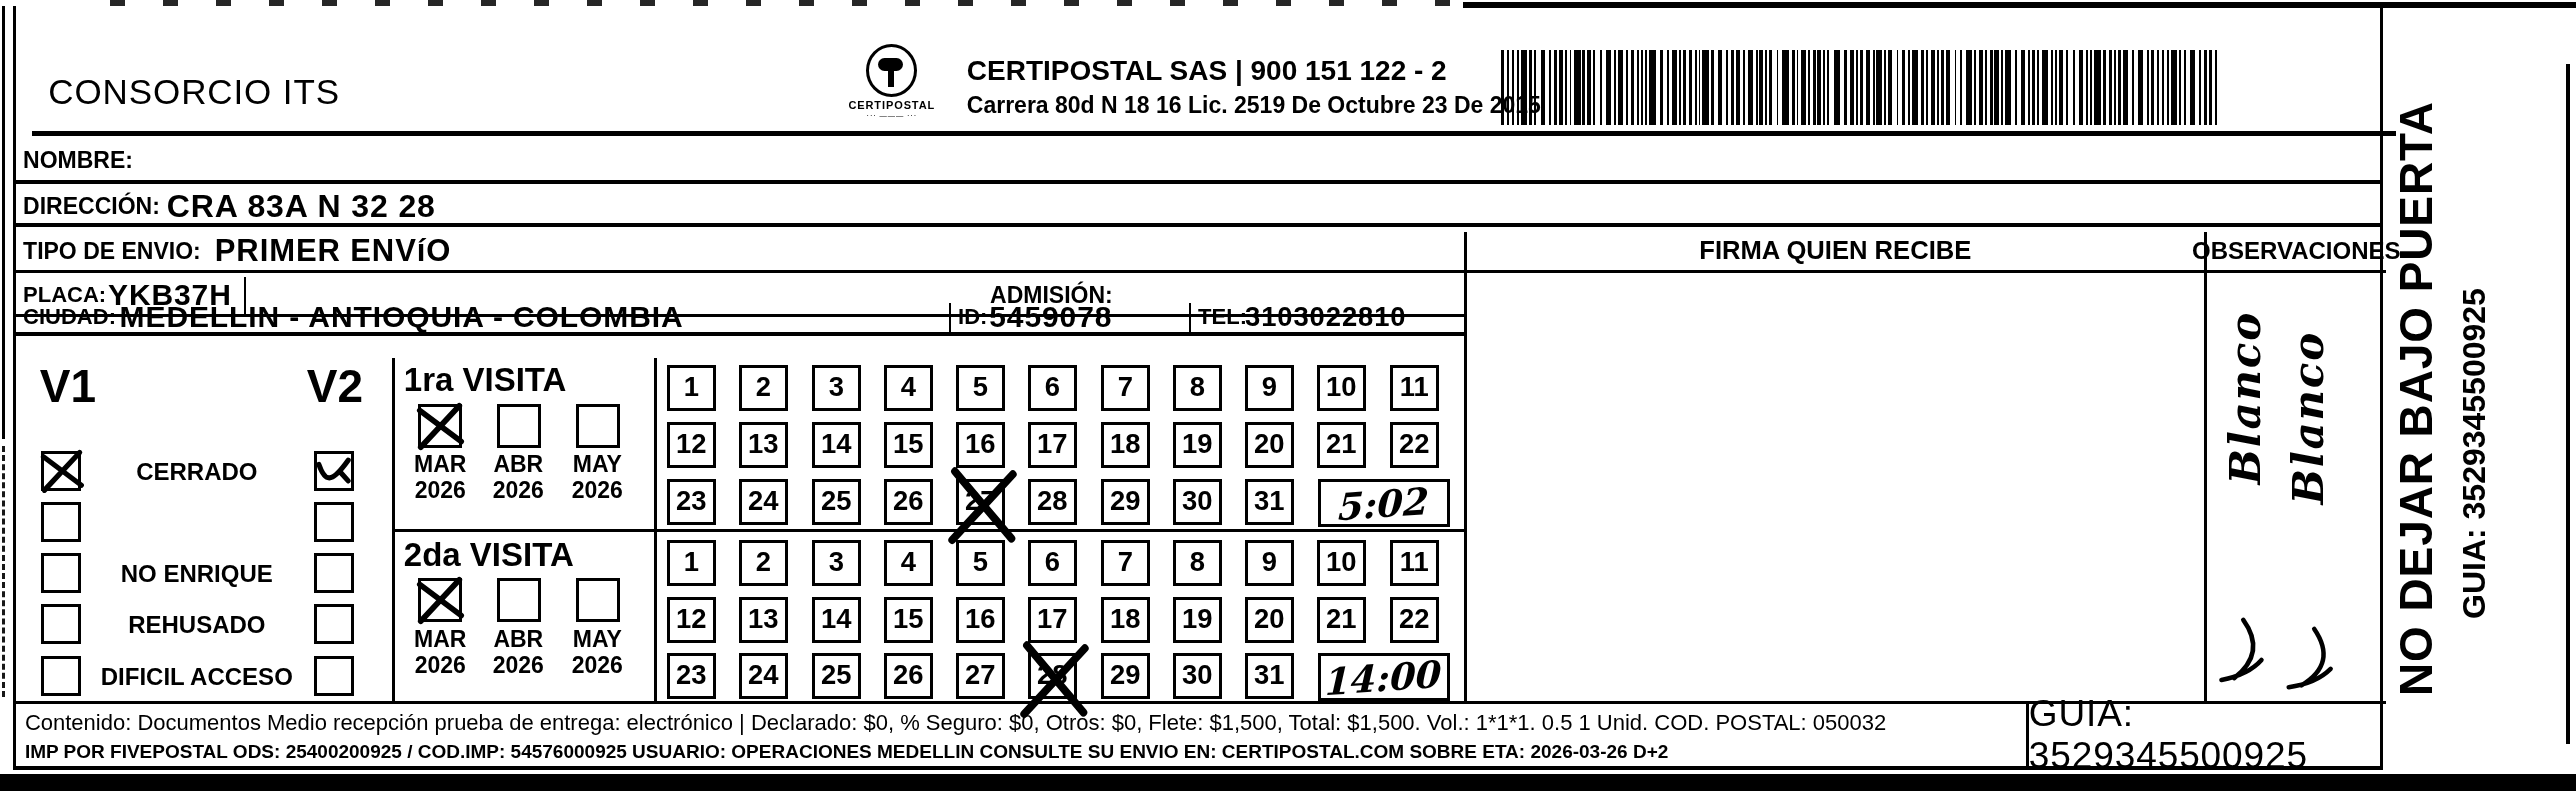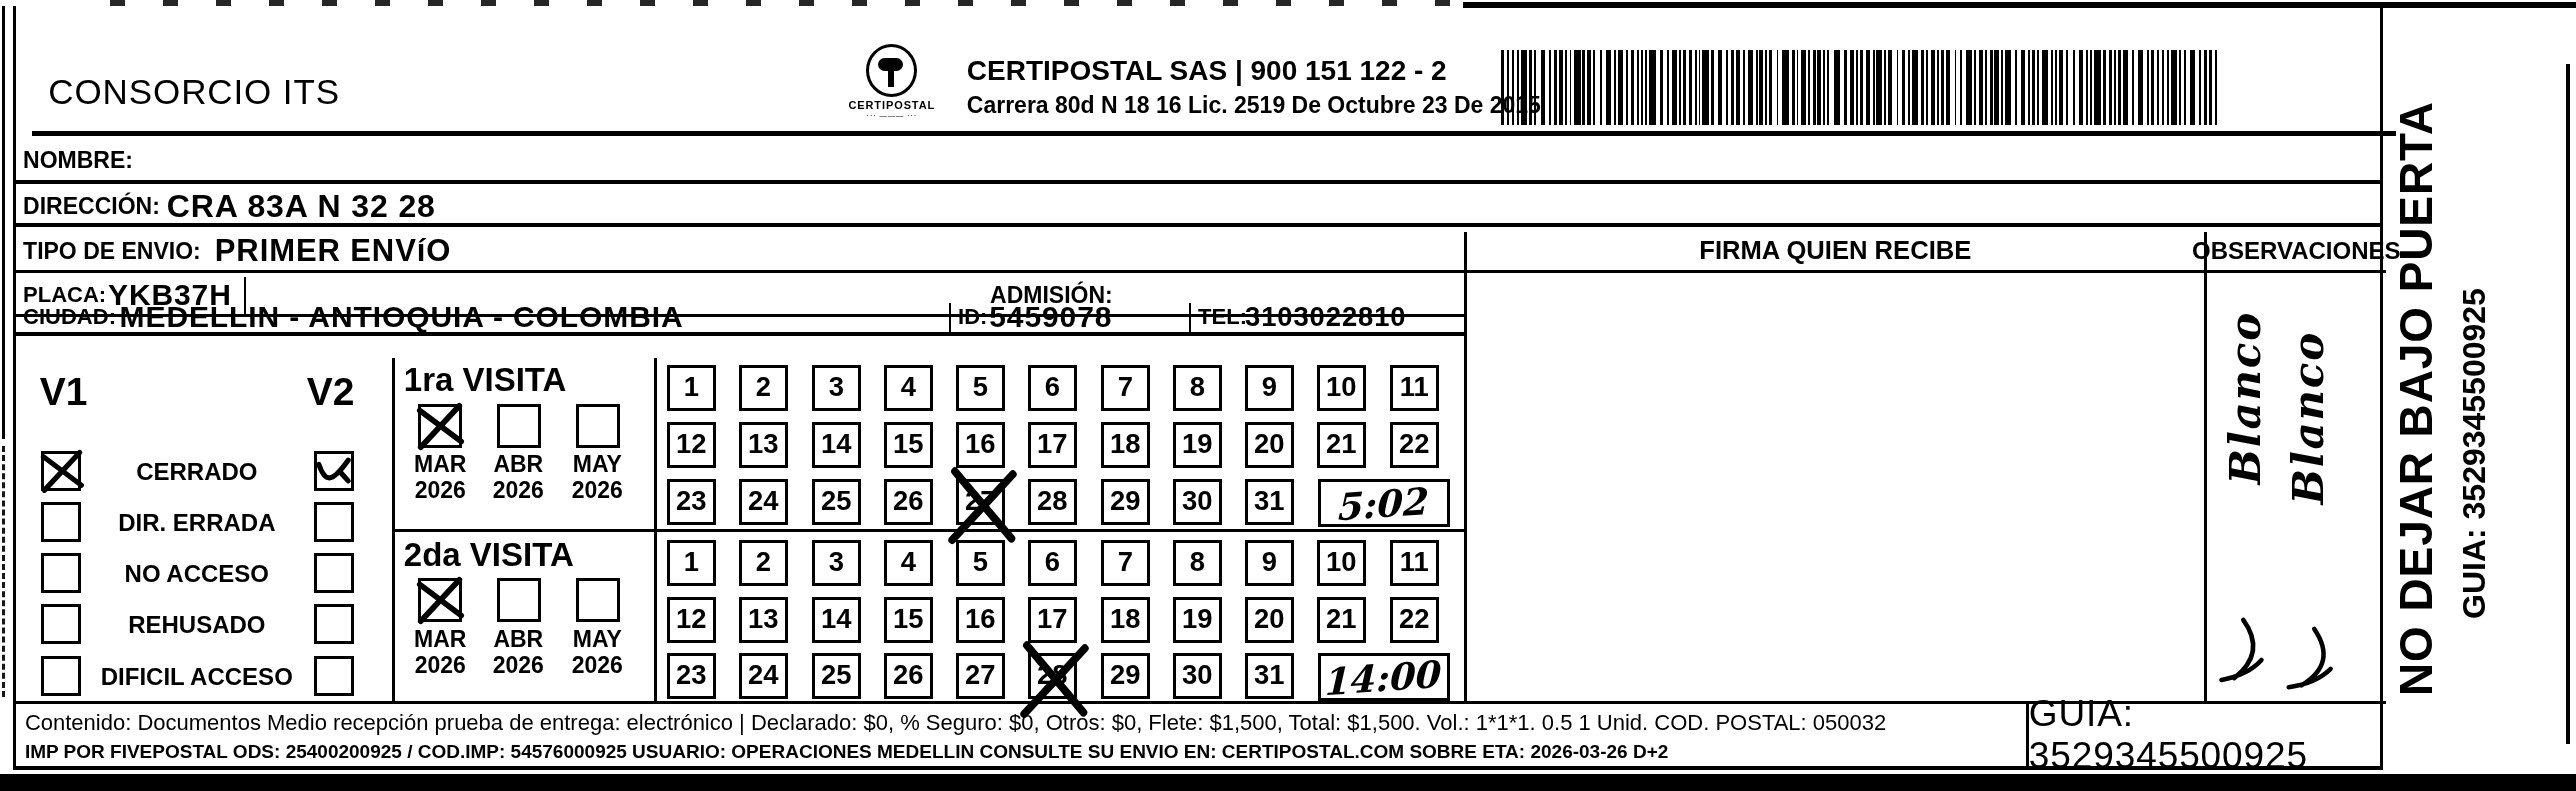--- a/index.html
+++ b/index.html
@@ -47,21 +47,21 @@
   #band-tipo{top:226px;height:41px;border-bottom:3.7px solid #000}
   #band-placa{top:271px;height:40px;border-bottom:3.7px solid #000}
   #band-ciudad{top:297px;height:33px;border-bottom:4.6px solid #000}
   .cl{position:absolute;top:0;height:100%;display:flex;align-items:center;border-right:2.7px solid #000;overflow:visible;white-space:nowrap}
   .cl.last{border-right:none}
   .clab{font-size:22px;font-weight:bold;margin:0 9.1px 0 7.3px}
   .cval{font-size:30px;font-weight:bold;letter-spacing:0.9px}
 
   
   #status-col{position:absolute;left:0;top:352px;width:379px;height:343px;border-right:3.7px solid #000}
-  .vhead{position:absolute;top:12px;font-size:39px;font-weight:bold}
+  .vhead{position:absolute;top:1px;font-size:46px;font-weight:bold}
   .st-row{position:absolute;left:0;width:375px;height:51px}
   .cb{position:absolute;top:5.5px;width:40px;height:40px;border:3.7px solid #000}
   .st-label{position:absolute;left:73px;width:216px;text-align:center;font-size:24px;font-weight:bold;line-height:51px}
 
   #visits-area{position:absolute;left:0;top:352px;width:1448px;height:343px}
   .vdiv-h{position:absolute;left:379px;top:171px;width:1069px;height:3.7px;background:#000}
   .vdiv-v{position:absolute;left:638px;top:0;width:3.7px;height:343px;background:#000}
   .vtitle{position:absolute;left:388px;font-size:33px;font-weight:bold;white-space:nowrap}
   .mb{position:absolute;width:44px;height:44px;border:3.7px solid #000}
   .mlab{position:absolute;width:69px;text-align:center;font-size:23px;font-weight:bold}
@@ -301,26 +301,25 @@
           </div>
           <div class="st-label">CERRADO</div>
           <div class="cb" style="left: 298px;">
             <svg class="mk" viewBox="0 0 10 10" preserveAspectRatio="none">
               <path d="M1.6 3.6 C3 7.6 4.4 8.2 8.4 2.6 M6.6 5.4 L8.4 7.4"></path>
             </svg>
           </div>
         </div>
         <div class="st-row" style="top: 139px;">
           <div class="cb" style="left: 25.6px;"></div>
-          <div class="st-label">DIR. ERRADA</div>
           <div class="cb" style="left: 298px;"></div>
         </div>
         <div class="st-row" style="top: 190px;">
           <div class="cb" style="left: 25.6px;"></div>
-          <div class="st-label">NO ACCESO</div>
+          <div class="st-label">NO ENRIQUE</div>
           <div class="cb" style="left: 298px;"></div>
         </div>
         <div class="st-row" style="top: 241px;">
           <div class="cb" style="left: 25.6px;"></div>
           <div class="st-label">REHUSADO</div>
           <div class="cb" style="left: 298px;"></div>
         </div>
         <div class="st-row" style="top: 293px;">
           <div class="cb" style="left: 25.6px;"></div>
           <div class="st-label">DIFICIL ACCESO</div>

